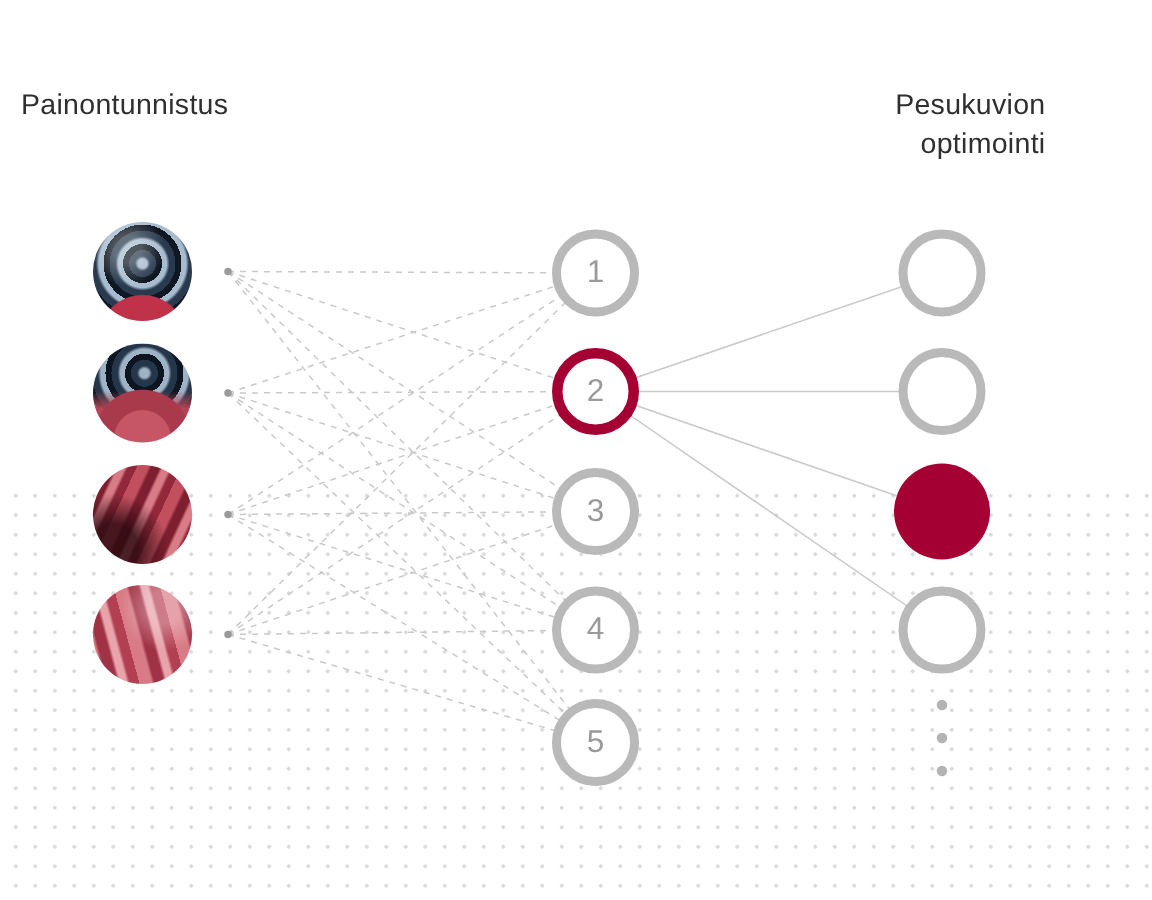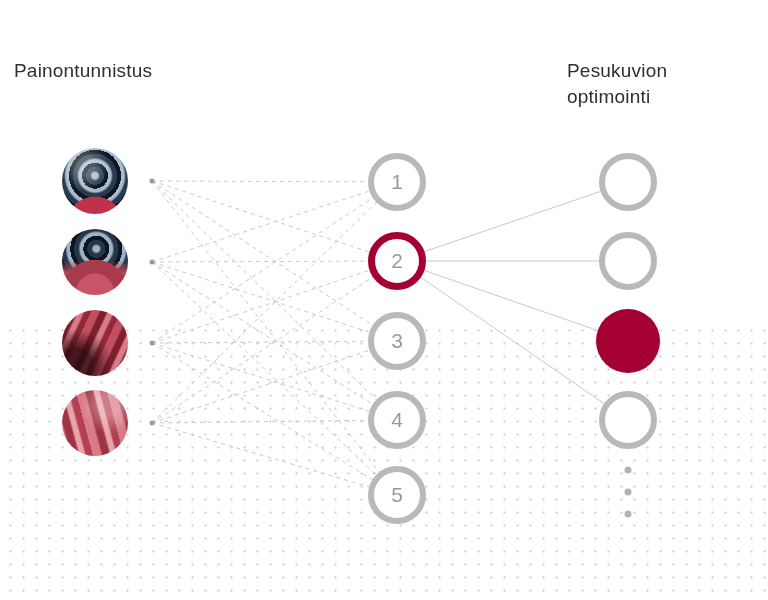--- a/index.html
+++ b/index.html
@@ -14,21 +14,21 @@
   }
 
   #wires{position:absolute;left:0;top:0;z-index:1;}
 
   .col-title{
     position:absolute;top:58px;font-size:19px;color:#2f2f2f;
     letter-spacing:.2px;z-index:3;line-height:1.35;
   }
   #title-left{left:14px;}
   #title-mid{left:397px;transform:translateX(-50%);white-space:nowrap;}
-  #title-right{left:632px;transform:translateX(-50%);width:130px;text-align:left;}
+  #title-right{left:632px;transform:translateX(-50%);width:130px;text-align:right;}
 
   .photo{
     position:absolute;width:66px;height:66px;border-radius:50%;
     transform:translate(-50%,-50%);overflow:hidden;z-index:2;
   }
   .photo-1{background:
     radial-gradient(circle at 35% 28%, rgba(255,255,255,.28) 0 14%, transparent 38%),
     radial-gradient(circle at 50% 118%, #c0314a 0 34%, rgba(192,49,74,0) 35%),
     repeating-radial-gradient(circle at 50% 42%, #a8bccf 0 3px, #2a3a4e 5px 9px, #0e1722 9px 13px);}
   .photo-2{background:

